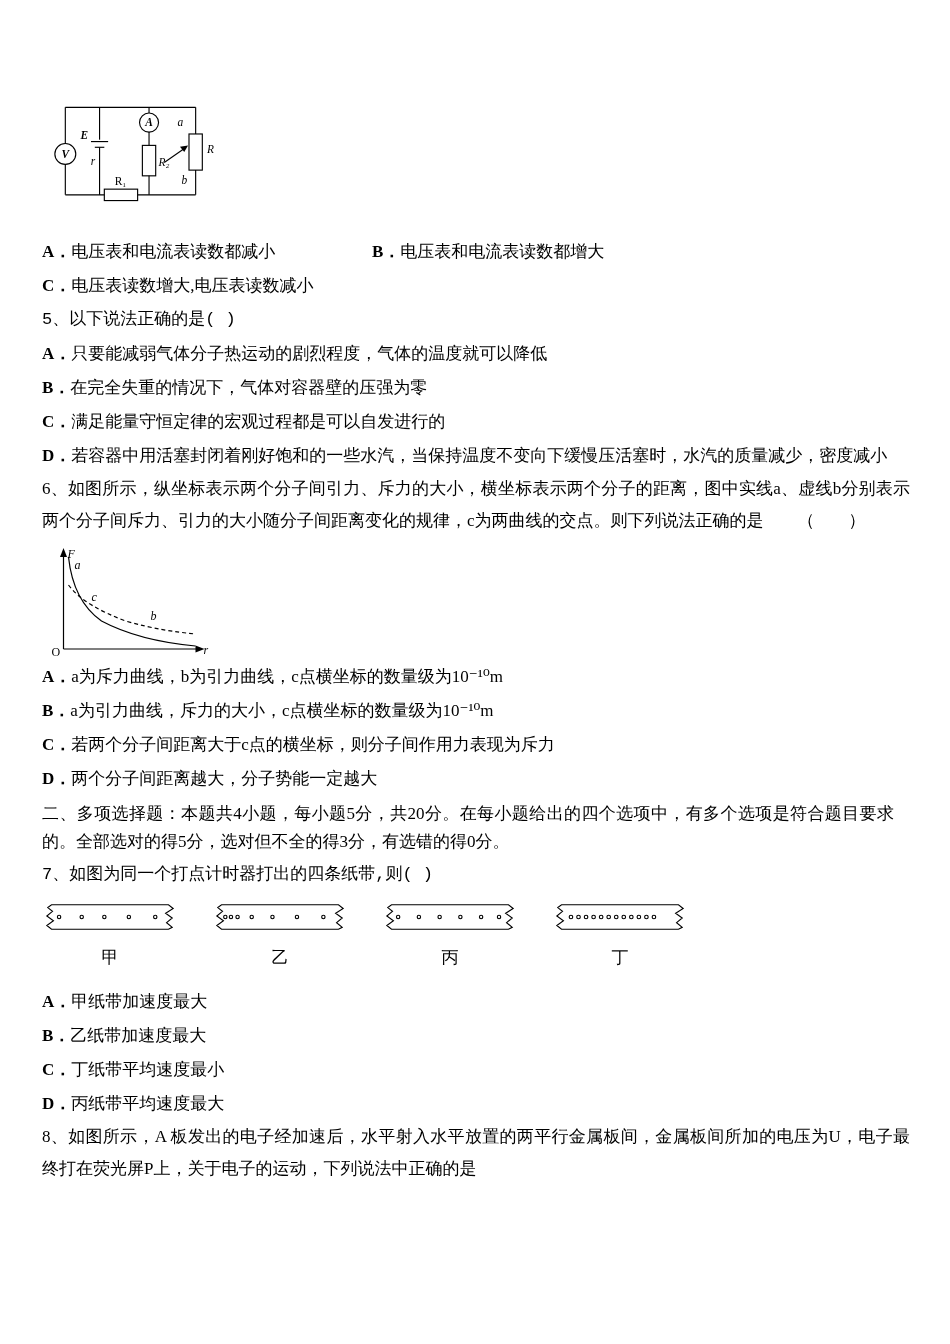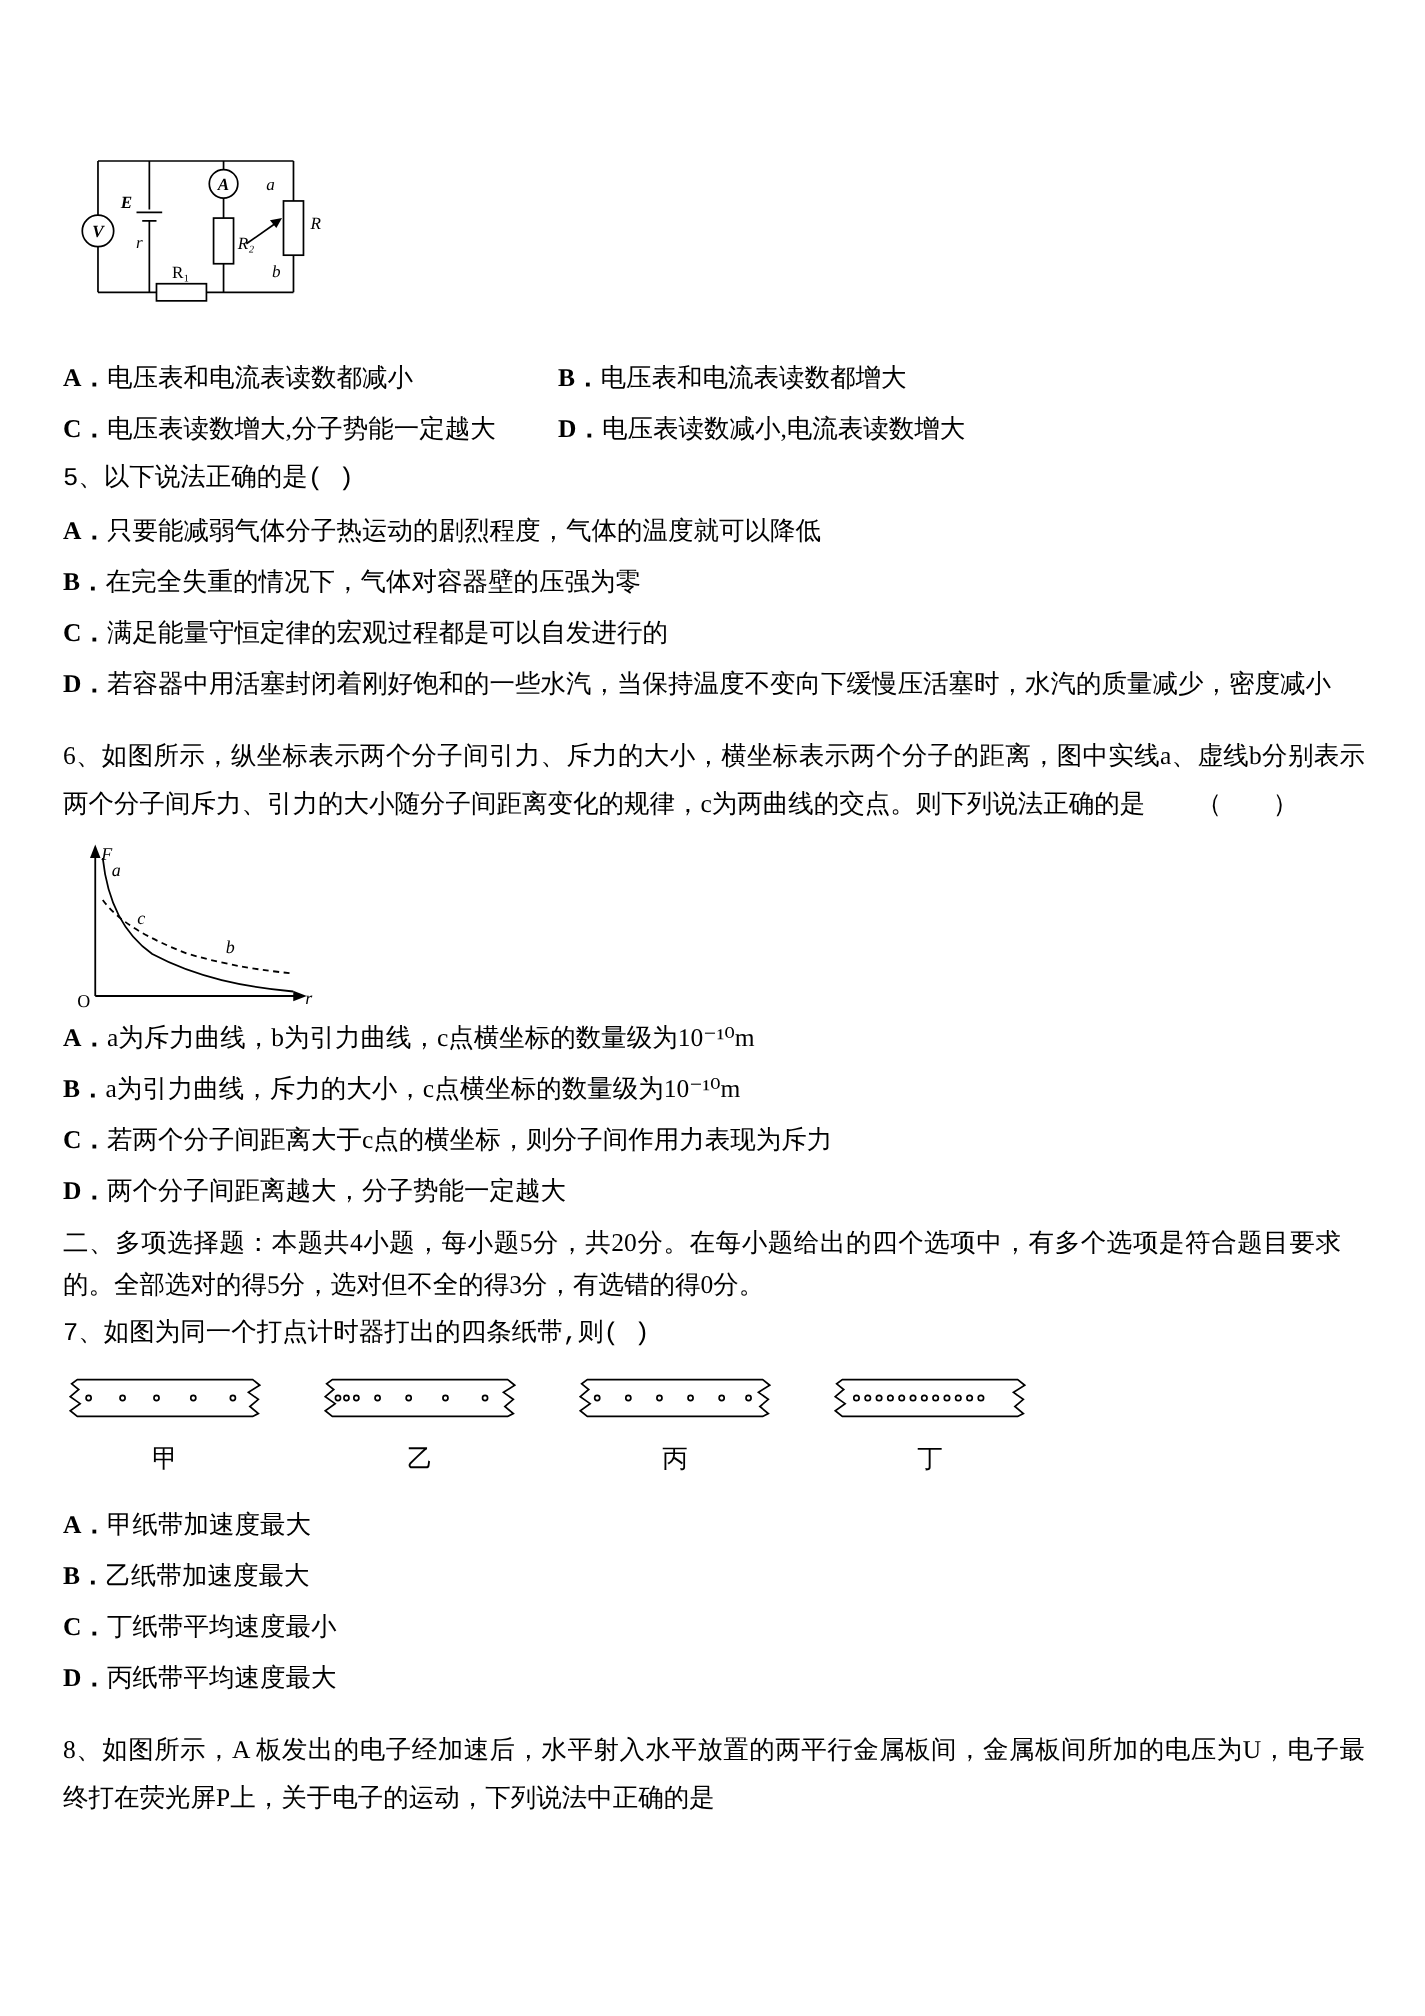--- a/index.html
+++ b/index.html
@@ -8,21 +8,21 @@
     width:950px; height:1344px; margin:0 auto;
     color:#000;
     font-family:"Liberation Serif","DejaVu Serif",serif;
     overflow:hidden;
   }
   .page { padding:95px 40px 0 42px; font-size:17px; }
 
   .t-line { line-height:34px;font-family:Liberation Mono, monospace; }
   .opt { line-height:34px; }
   .opt .letter { font-weight:bold; }
-  .stem-wrap { line-height:32px; margin-top:15px; text-align:justify; }
+  .stem-wrap { line-height:32px; margin-top:0; text-align:justify; }
 
   .circuit-fig { margin:0 0 24px 10px; }
   .q4-grid { display:grid; grid-template-columns:330px 1fr; }
 
   .graph-fig { margin:6px 0 2px 4px; }
 
   .section-header { line-height:28px; margin:4px 16px 2px 0; text-align:justify; }
 
   .tapes-row { display:flex; gap:38px; margin:8px 0 0 2px; }
   .tape-labels { display:flex; gap:38px; margin:12px 0 16px 2px; }
@@ -84,22 +84,21 @@
       <path class="filled" d="M143 52 l-8.5 1.5 4.5 5.5 z"></path>
       <text x="163" y="60">R</text>
       <text x="132" y="32">a</text>
       <text x="136" y="93">b</text>
     </svg>
   </figure>
 
   <div class="q4-grid">
     <div class="opt"><span class="letter">A．</span><span>电压表和电流表读数都减小</span></div>
     <div class="opt"><span class="letter">B．</span><span>电压表和电流表读数都增大</span></div>
-    <div class="opt"><span class="letter">C．</span><span>电压表读数增大,分子势能一定越大</span></div>
-    <div class="opt"><span class="letter">D．</span><span>电压表读数减小,电流表读数增大</span></div>
+    <div class="opt"><span class="letter">C．</span><span>电压表读数增大,电压表读数减小</span></div>
   </div>
 
   <div class="t-line">5、以下说法正确的是( )</div>
   <div class="opt"><span class="letter">A．</span><span>只要能减弱气体分子热运动的剧烈程度，气体的温度就可以降低</span></div>
   <div class="opt"><span class="letter">B．</span><span>在完全失重的情况下，气体对容器壁的压强为零</span></div>
   <div class="opt"><span class="letter">C．</span><span>满足能量守恒定律的宏观过程都是可以自发进行的</span></div>
   <div class="opt"><span class="letter">D．</span><span>若容器中用活塞封闭着刚好饱和的一些水汽，当保持温度不变向下缓慢压活塞时，水汽的质量减少，密度减小</span></div>
 
   <div class="stem-wrap">6、如图所示，纵坐标表示两个分子间引力、斥力的大小，横坐标表示两个分子的距离，图中实线a、虚线b分别表示两个分子间斥力、引力的大小随分子间距离变化的规律，c为两曲线的交点。则下列说法正确的是　　（　　）</div>
 

